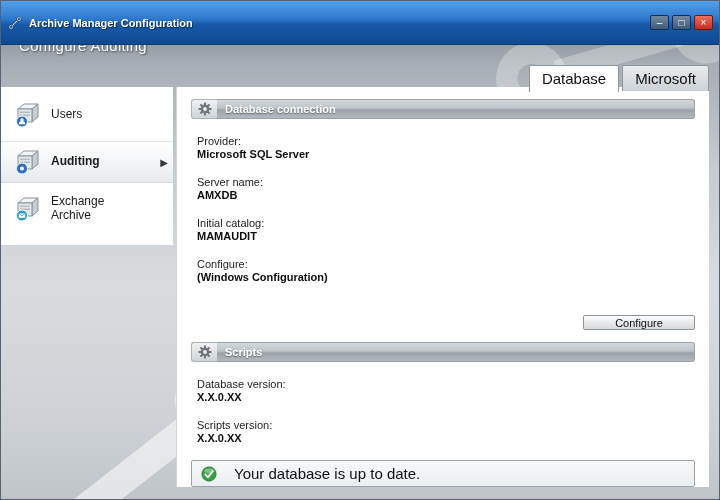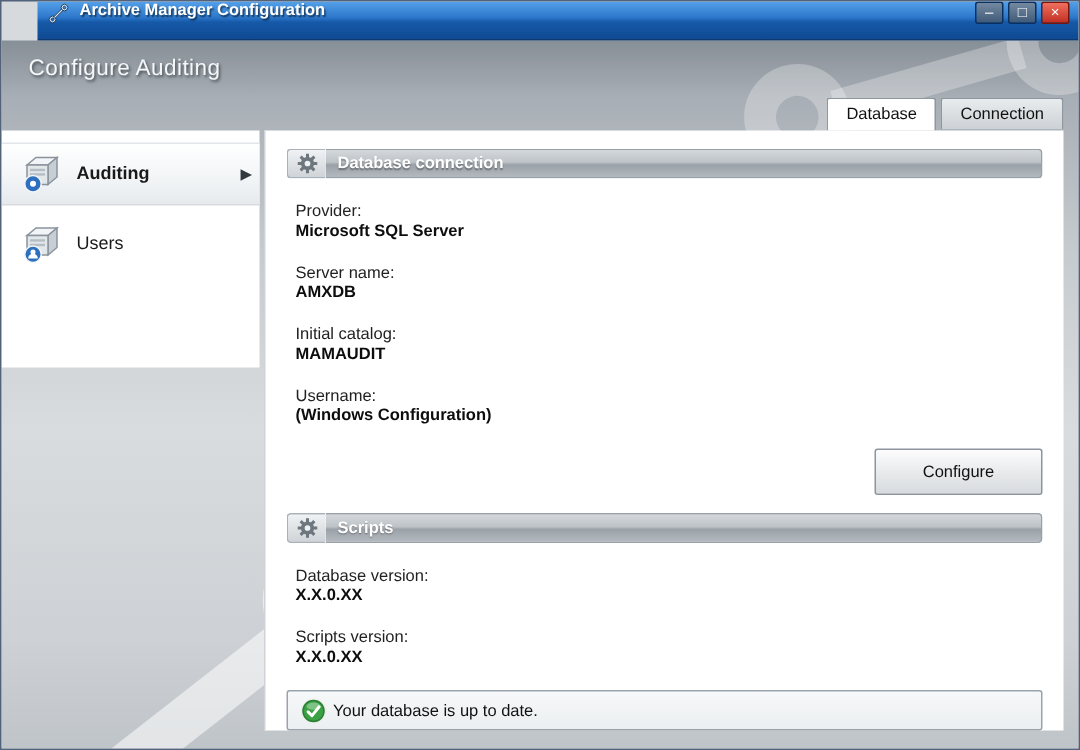--- a/index.html
+++ b/index.html
@@ -3,24 +3,24 @@
 <meta charset="utf-8">
 <style>
   * { box-sizing: border-box; margin: 0; padding: 0; }
   html,body { width:720px; height:500px; }
   body { font-family:"Liberation Sans", sans-serif; background:#e8e8e8; }
 
   .window { position:relative; width:720px; height:500px; overflow:hidden;
             border:1px solid #51627a; background:#d7dadd; }
 
   
-  .titlebar { position:absolute; top:0; left:0; right:0; height:26px;
+  .titlebar { position:absolute; top:0; left:0; right:0; height:44px;
               background:linear-gradient(180deg,#55a0e8 0%,#2d78cc 42%,#1659a8 55%,#0f4a92 100%);
-              display:flex; align-items:flex-start; padding:0 6px; gap:6px; z-index:5;
-              border-bottom:1px solid #0c3a70;margin-left:24px; }
+              display:flex; align-items:center; padding:0 6px; gap:6px; z-index:5;
+              border-bottom:1px solid #0c3a70; }
   .titlebar-text { color:#fff; font-size:11px; font-weight:bold;
                    text-shadow:1px 1px 1px rgba(0,0,0,.55); flex:1; }
   .win-controls { display:flex; gap:3px; }
   .win-btn { width:19px; height:15px; font-size:10px; line-height:12px; color:#fff;
              border:1px solid #0b2f5e; border-radius:2px; padding:0; cursor:pointer;
              font-family:inherit; background:linear-gradient(180deg,#7489a0,#3f5a78); }
   .win-btn.close { background:linear-gradient(180deg,#ef6f5e,#c03022); border-color:#7a1408; }
 
   
   .body-area { position:absolute; top:26px; left:0; right:0; bottom:0; overflow:hidden;
@@ -31,21 +31,21 @@
                fill:rgba(255,255,255,.28); }
   .wm-bottom { bottom:-34px; left:-56px; width:360px; height:110px; transform:rotate(-38deg);
                fill:rgba(255,255,255,.55); }
 
   .page-title { position:absolute; top:10px; left:18px; font-size:15px; font-weight:normal;
                 color:#f4f6f8; text-shadow:1px 1px 2px rgba(55,62,68,.85);
                 letter-spacing:.3px; z-index:2; }
 
   
   .tabs { position:absolute; top:38px; right:10px; display:flex; z-index:3; }
-  .tab { margin-left:3px; padding:4px 12px 3px; font-size:11px; color:#111; cursor:pointer;
+  .tab { margin-left:3px; padding:4px 12px 3px; font-size:15px; color:#111; cursor:pointer;
          background:linear-gradient(180deg,#e9ecee,#ccd1d5); border:1px solid #8f979e;
          border-bottom:none; border-radius:2px 2px 0 0; }
   .tab.active { background:#fff; padding-bottom:5px; margin-bottom:-1px; }
 
   
   .sidebar { position:absolute; top:60px; left:0; width:172px; height:158px;
              background:#fff; z-index:2; padding-top:8px; }
   .side-item { display:flex; align-items:center; gap:8px; padding:5px 8px 5px 12px;
                min-height:40px; margin-bottom:6px; position:relative; cursor:pointer; }
   .side-label { font-size:12px; color:#1a1a1a; max-width:84px; line-height:1.15; }
@@ -67,27 +67,27 @@
                  background:linear-gradient(180deg,#d4d8db 0%,#bdc3c7 45%,#9aa1a8 55%,#b3b9be 100%);
                  border:1px solid #99a0a7; border-left:none; border-radius:0 3px 3px 0; }
   .section-bar span { color:#fff; font-size:11px; font-weight:bold;
                       text-shadow:0 1px 1px rgba(0,0,0,.35); }
 
   .field-row { display:flex; margin:0 0 15px 6px; font-size:11px; line-height:13px;flex-direction:column; }
   .field-label { width:110px; color:#222; }
   .field-value { font-weight:bold; color:#0d0d0d; }
 
   .btn-row { display:flex; justify-content:flex-end; margin:0 0 12px; }
-  .btn { width:112px; height:31px; font-size:11px; font-family:inherit; color:#111;
+  .btn { width:112px; height:15px; font-size:11px; font-family:inherit; color:#111;
          background:linear-gradient(180deg,#fdfdfd,#e8eaec 50%,#d8dbde);
-         border:1px solid #8d949b; border-radius:2px; cursor:pointer; }
-
-  .status-box { display:flex; align-items:center; gap:4px; height:27px; margin:0 0 14px;
+         border:1px solid #8d949b; border-radius:2px; cursor:pointer;margin-top:16px; }
+
+  .status-box { display:flex; align-items:center; gap:16px; height:27px; margin:0 0 14px;
                 padding:0 8px; border:1px solid #9aa3ac; border-radius:2px;
-                background:linear-gradient(180deg,#f6f8f9,#eceff1); font-size:11px; color:#111; }
+                background:linear-gradient(180deg,#f6f8f9,#eceff1); font-size:15px; color:#111; }
 </style>
 </head>
 <body>
 
 <div class="window">
 
   <div class="titlebar">
     <span style="display:flex;">
       <svg width="16" height="16" viewBox="0 0 220 220">
         <g transform="rotate(-45 110 110) translate(0 77)" fill="#d9e7f6" stroke="#16324f" stroke-width="8">
@@ -115,57 +115,72 @@
     <svg class="watermark wm-bottom" viewBox="0 0 220 66">
       <path fill-rule="evenodd" d="M3,33 a30,30 0 1,0 60,0 a30,30 0 1,0 -60,0 M21,33 a12,12 0 1,0 24,0 a12,12 0 1,0 -24,0"></path>
       <rect x="55" y="24" width="110" height="18"></rect>
       <path fill-rule="evenodd" d="M157,33 a30,30 0 1,0 60,0 a30,30 0 1,0 -60,0 M175,33 a12,12 0 1,0 24,0 a12,12 0 1,0 -24,0"></path>
     </svg>
 
     <h1 class="page-title">Configure Auditing</h1>
 
     <div class="tabs">
       <div class="tab active">Database</div>
-      <div class="tab">Connection</div>
+      <div class="tab">Microsoft</div>
     </div>
 
     <div class="sidebar">
-
-      <div class="side-item selected">
-        <span style="display:flex;">
-          <svg width="30" height="30" viewBox="0 0 30 30">
-            <polygon points="5,9 11,4 25,4 19,9" fill="#f2f5f7" stroke="#8a939c"></polygon>
-            <polygon points="19,9 25,4 25,17 19,22" fill="#c7ced4" stroke="#8a939c"></polygon>
-            <rect x="5" y="9" width="14" height="13" fill="#e2e7ea" stroke="#8a939c"></rect>
-            <rect x="7" y="11.5" width="10" height="1.6" fill="#b6bec5"></rect>
-            <rect x="7" y="14.5" width="10" height="1.6" fill="#b6bec5"></rect>
-            <circle cx="9" cy="21.5" r="5.5" fill="#2e6fc0" stroke="#f4f6f8"></circle>
-            <circle cx="9" cy="21.5" r="2" fill="#fff"></circle>
-          </svg>
-        </span>
-        <span class="side-label">Auditing</span>
-        <span class="side-arrow">▶</span>
-      </div>
 
       <div class="side-item">
         <span style="display:flex;">
           <svg width="30" height="30" viewBox="0 0 30 30">
             <polygon points="5,9 11,4 25,4 19,9" fill="#f2f5f7" stroke="#8a939c"></polygon>
             <polygon points="19,9 25,4 25,17 19,22" fill="#c7ced4" stroke="#8a939c"></polygon>
             <rect x="5" y="9" width="14" height="13" fill="#e2e7ea" stroke="#8a939c"></rect>
             <rect x="7" y="11.5" width="10" height="1.6" fill="#b6bec5"></rect>
             <rect x="7" y="14.5" width="10" height="1.6" fill="#b6bec5"></rect>
             <circle cx="9" cy="21.5" r="5.5" fill="#2e6fc0" stroke="#f4f6f8"></circle>
             <circle cx="9" cy="20" r="1.7" fill="#fff"></circle>
             <path d="M5.8 24.3 a3.2 3.2 0 0 1 6.4 0 z" fill="#fff"></path>
           </svg>
         </span>
         <span class="side-label">Users</span>
       </div>
 
+      <div class="side-item selected">
+        <span style="display:flex;">
+          <svg width="30" height="30" viewBox="0 0 30 30">
+            <polygon points="5,9 11,4 25,4 19,9" fill="#f2f5f7" stroke="#8a939c"></polygon>
+            <polygon points="19,9 25,4 25,17 19,22" fill="#c7ced4" stroke="#8a939c"></polygon>
+            <rect x="5" y="9" width="14" height="13" fill="#e2e7ea" stroke="#8a939c"></rect>
+            <rect x="7" y="11.5" width="10" height="1.6" fill="#b6bec5"></rect>
+            <rect x="7" y="14.5" width="10" height="1.6" fill="#b6bec5"></rect>
+            <circle cx="9" cy="21.5" r="5.5" fill="#2e6fc0" stroke="#f4f6f8"></circle>
+            <circle cx="9" cy="21.5" r="2" fill="#fff"></circle>
+          </svg>
+        </span>
+        <span class="side-label">Auditing</span>
+        <span class="side-arrow">▶</span>
+      </div>
+
+      <div class="side-item">
+        <span style="display:flex;">
+          <svg width="30" height="30" viewBox="0 0 30 30">
+            <polygon points="5,9 11,4 25,4 19,9" fill="#f2f5f7" stroke="#8a939c"></polygon>
+            <polygon points="19,9 25,4 25,17 19,22" fill="#c7ced4" stroke="#8a939c"></polygon>
+            <rect x="5" y="9" width="14" height="13" fill="#e2e7ea" stroke="#8a939c"></rect>
+            <rect x="7" y="11.5" width="10" height="1.6" fill="#b6bec5"></rect>
+            <rect x="7" y="14.5" width="10" height="1.6" fill="#b6bec5"></rect>
+            <circle cx="9" cy="21.5" r="5.5" fill="#2e9ad0" stroke="#f4f6f8"></circle>
+            <rect x="5.8" y="19.4" width="6.4" height="4.4" fill="#fff"></rect>
+            <path d="M5.8 19.4 l3.2 2.4 l3.2 -2.4" stroke="#2e9ad0" fill="none" stroke-width="0.9"></path>
+          </svg>
+        </span>
+        <span class="side-label">Exchange Archive</span>
+      </div>
 
     </div>
 
     <div class="main-panel">
 
       <div class="section-header">
         <span class="gear-badge">
           <svg width="16" height="16" viewBox="0 0 16 16">
             <g fill="#6e767e">
               <rect x="7" y="1.5" width="2" height="13"></rect>
@@ -188,21 +203,21 @@
       </div>
       <div class="field-row">
         <span class="field-label">Server name:</span>
         <span class="field-value">AMXDB</span>
       </div>
       <div class="field-row">
         <span class="field-label">Initial catalog:</span>
         <span class="field-value">MAMAUDIT</span>
       </div>
       <div class="field-row">
-        <span class="field-label">Username:</span>
+        <span class="field-label">Configure:</span>
         <span class="field-value">(Windows Configuration)</span>
       </div>
 
       <div class="btn-row">
         <button class="btn">Configure</button>
       </div>
 
       <div class="section-header">
         <span class="gear-badge">
           <svg width="16" height="16" viewBox="0 0 16 16">

